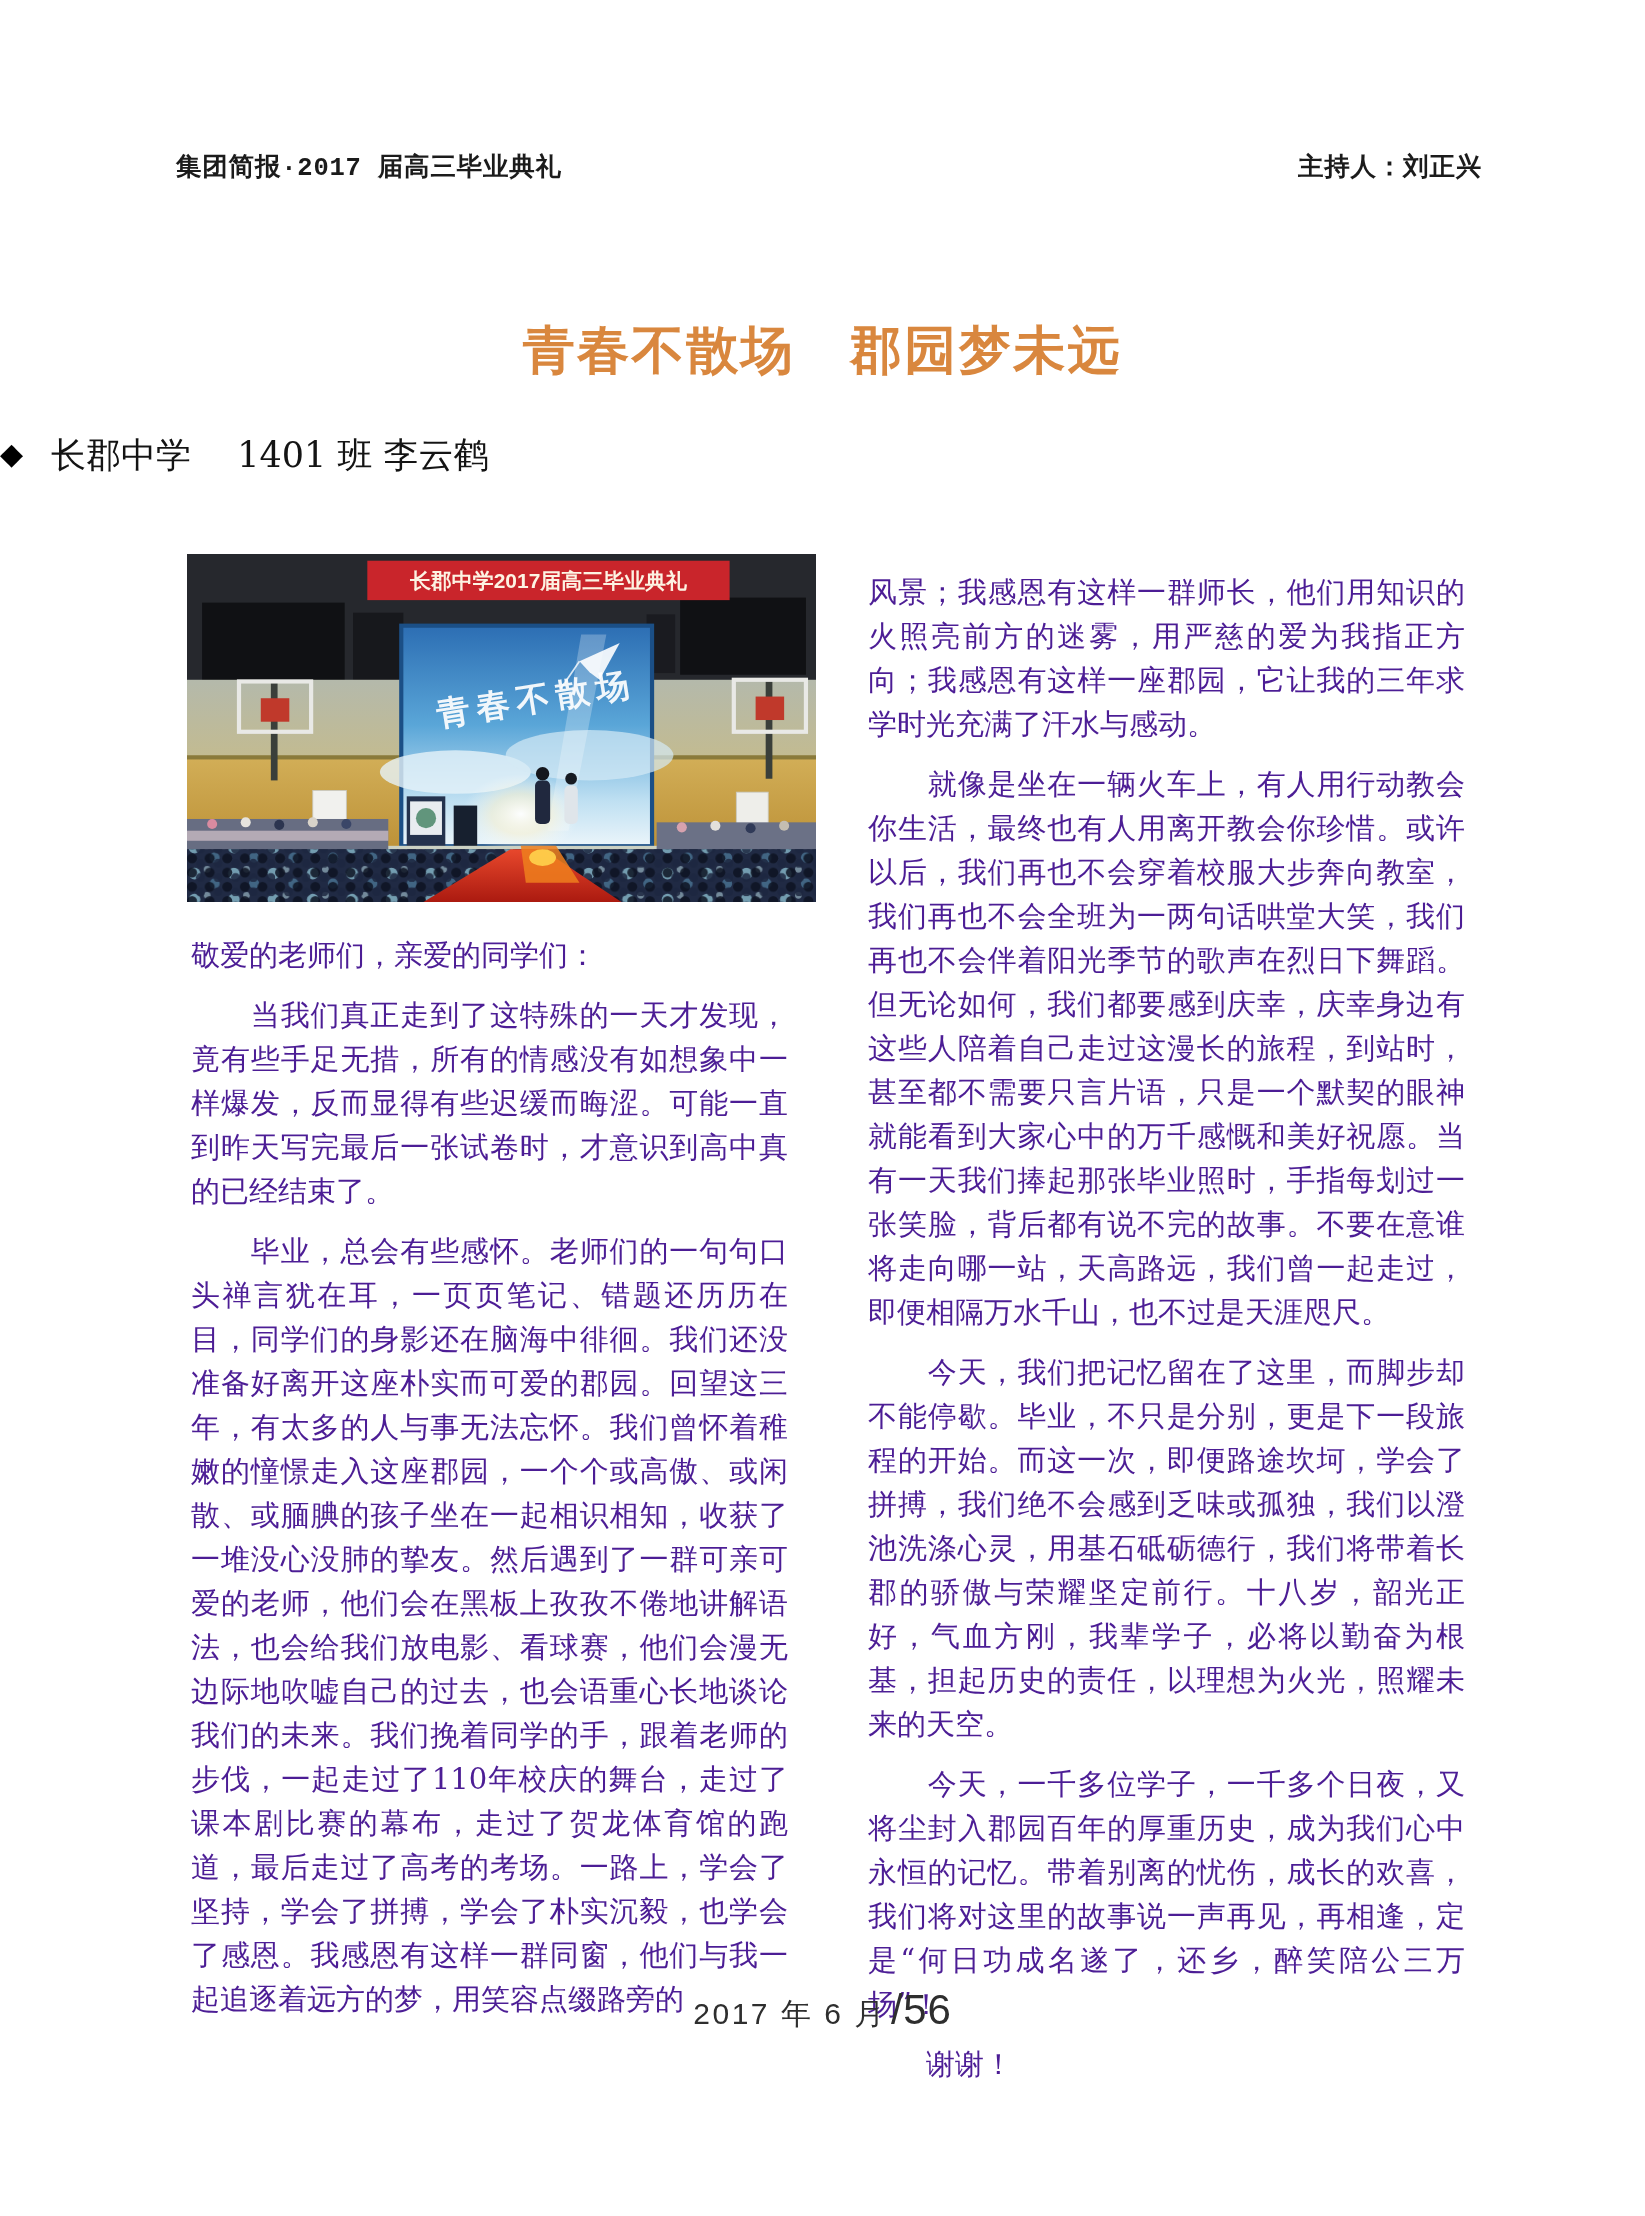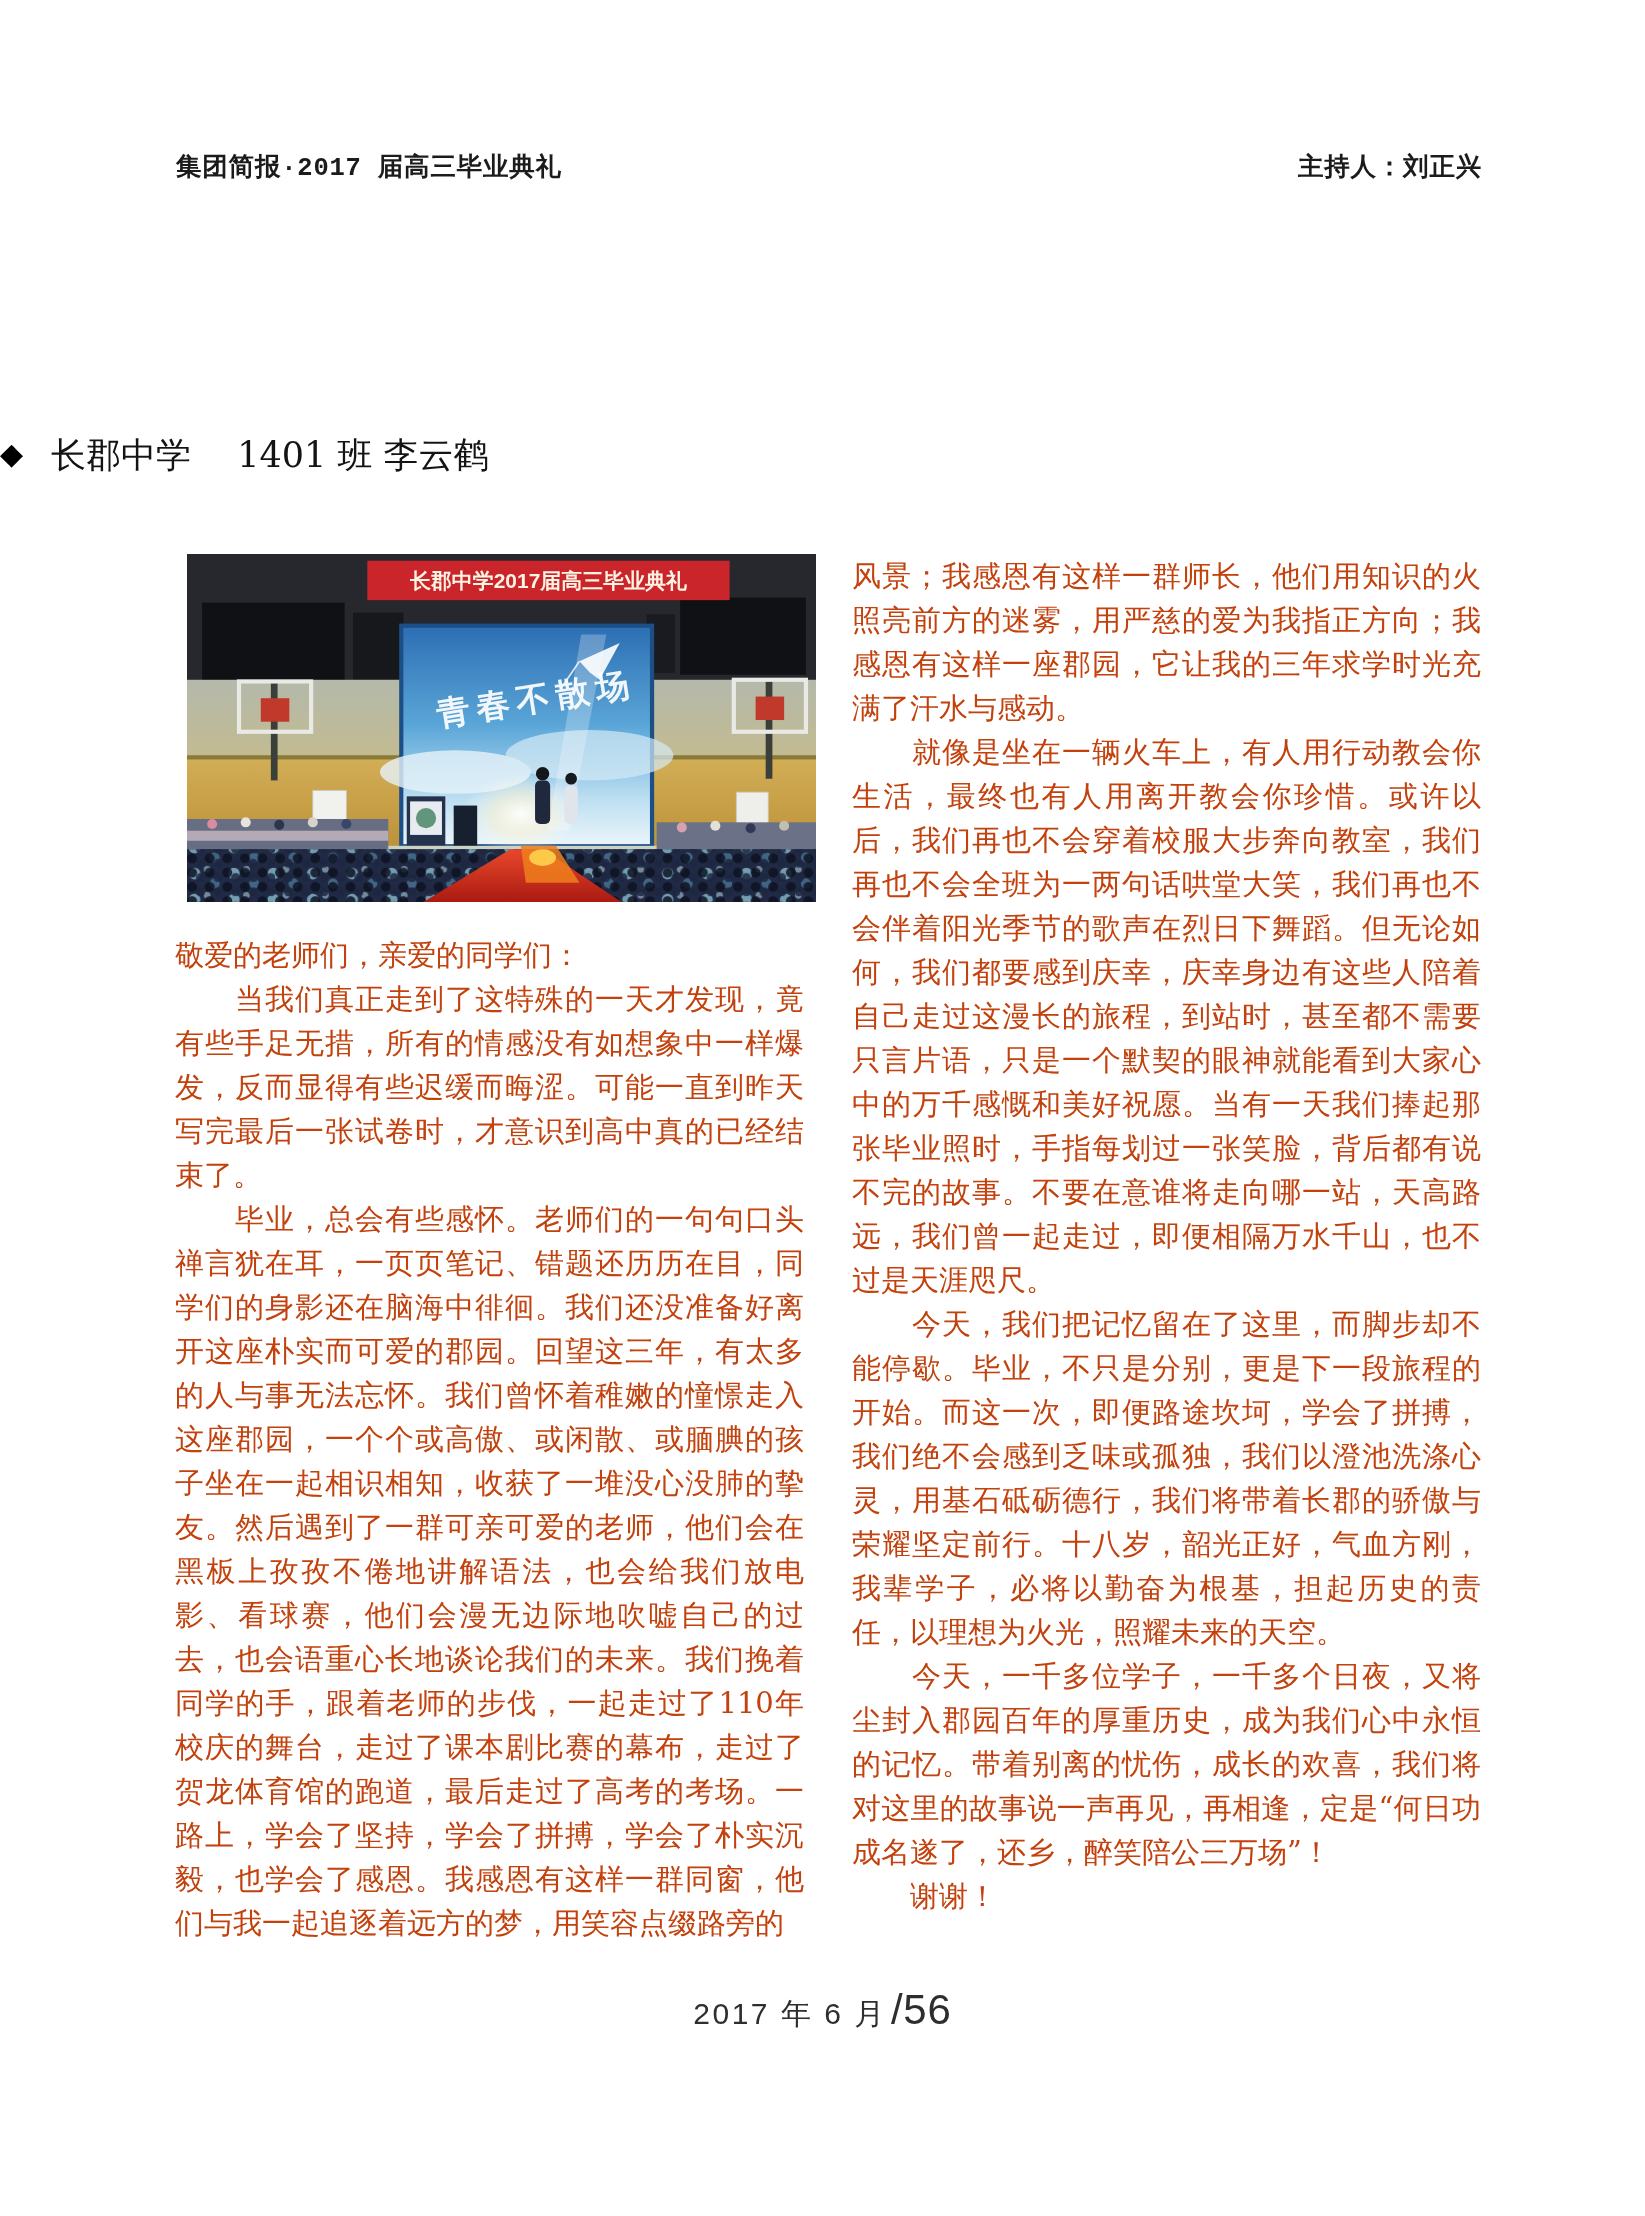--- a/index.html
+++ b/index.html
@@ -16,38 +16,39 @@
          color:#d9873e;letter-spacing:2.5px;}
   
   .byline{position:absolute;top:432px;left:0;width:100%;text-align:left;
           font-family:"DejaVu Serif",serif;font-size:35px;color:#141414;}
   .byline .marker{font-size:30px;margin-right:28px;vertical-align:3.3px;color:#000;}
   
   .cols{position:absolute;top:554px;left:175px;width:1306px;display:flex;gap:48px;}
   .col{width:629px;}
   .photo-wrap{width:629px;height:348px;margin:0 0 31px 0;padding-left:12px;}
   .photo-wrap svg{display:block;width:629px;height:348px;}
-  .bodytext p{margin:0;font-family:"DejaVu Serif",serif;font-size:29px;
-              line-height:44px;color:#c2410c;text-align:justify;
+  .bodytext p{margin:16px;font-family:"DejaVu Serif",serif;font-size:29px;
+              line-height:44px;color:#4c1d95;text-align:justify;
               white-space:pre-wrap;}
   
   .footer{position:absolute;top:1986px;left:0;width:100%;text-align:center;color:#2e2e2e;}
   .f-date{font-family:"Liberation Sans",sans-serif;font-size:30px;letter-spacing:2.5px;}
   .f-page{font-family:"Liberation Sans",sans-serif;font-size:42px;letter-spacing:0.8px;}
 </style>
 </head>
 <body>
 
 <div class="page">
 
   <div class="hdr">
     <span>集团简报·2017 届高三毕业典礼</span>
     <span>主持人：刘正兴</span>
   </div>
 
+  <div class="title">青春不散场　郡园梦未远</div>
 
   <div class="byline">
     <span class="marker">◆</span><span>长郡中学　 1401 班 李云鹤</span>
   </div>
 
   <div class="cols">
 
     <div class="col">
       <div class="photo-wrap">
         <svg viewBox="0 0 750 415" preserveAspectRatio="none">

